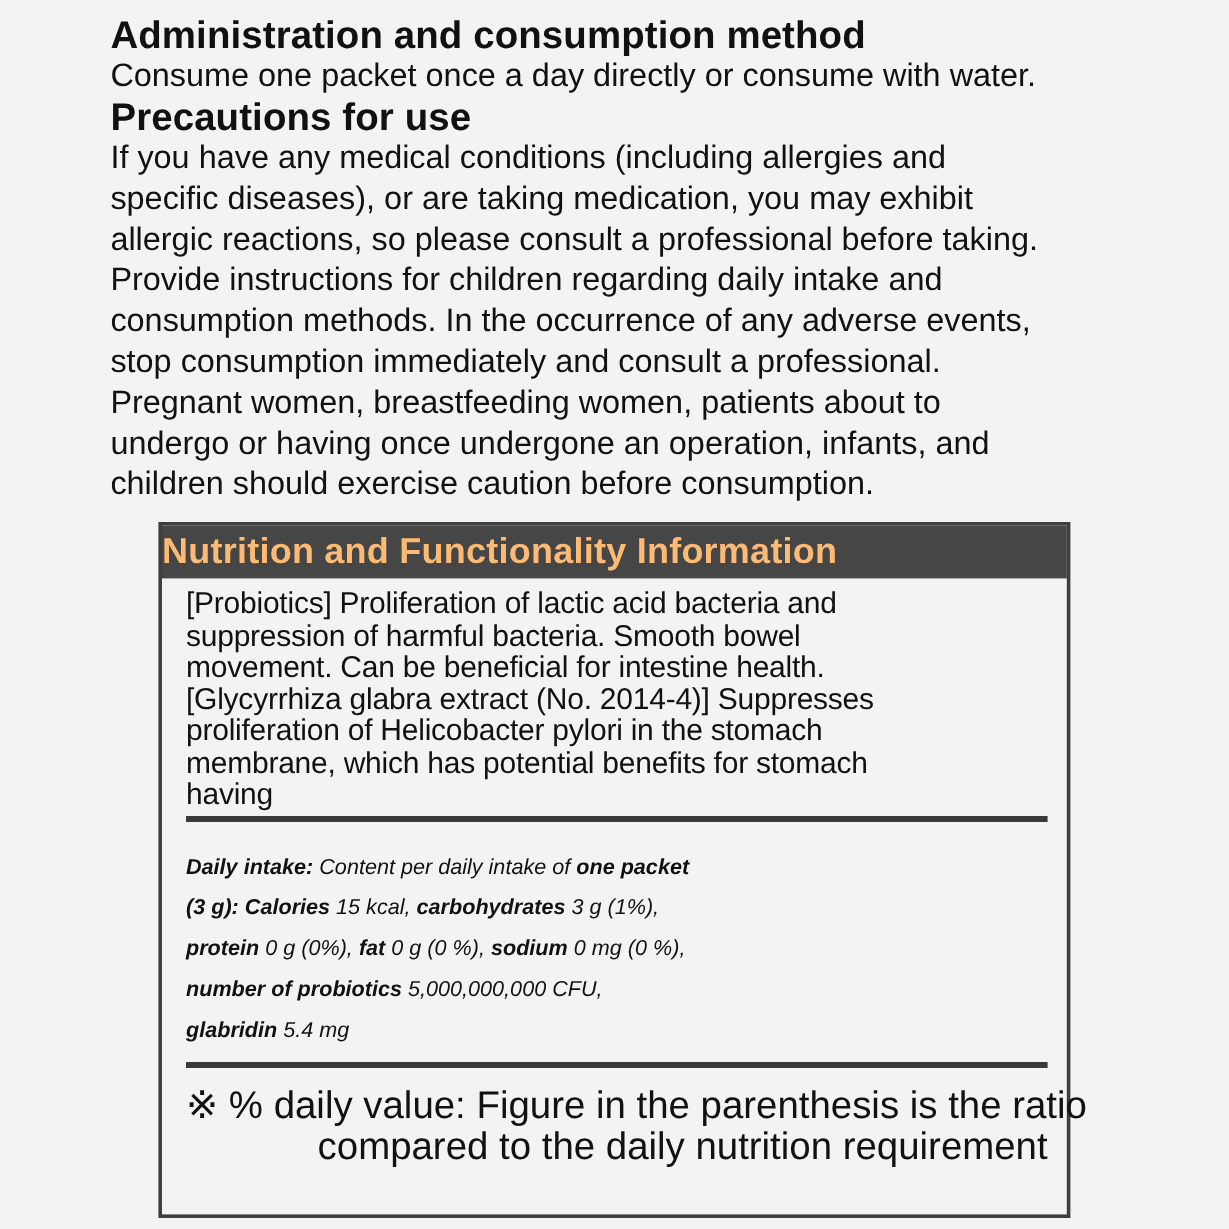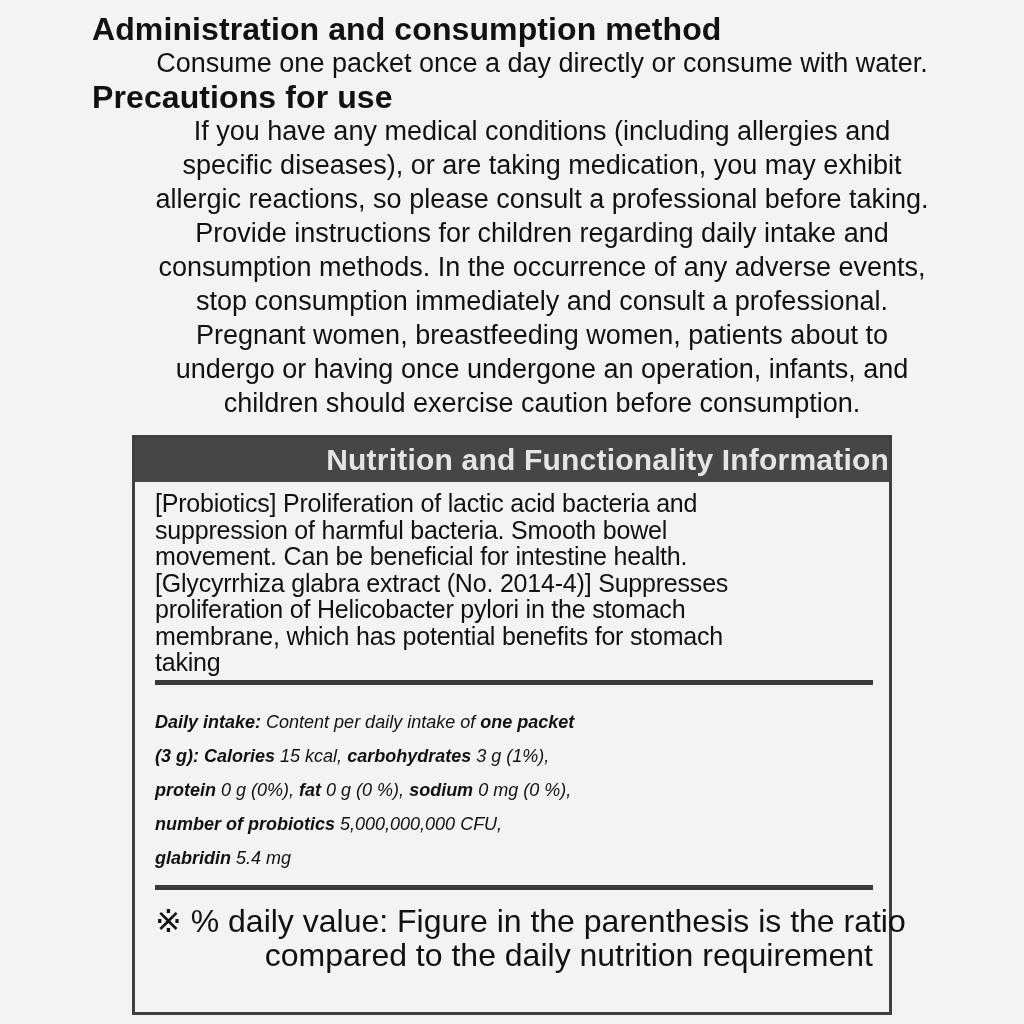--- a/index.html
+++ b/index.html
@@ -27,42 +27,41 @@
       line-height: 34px;
       letter-spacing: 0.1px;
       margin: 0;
       white-space: nowrap;
     }
     .para {
       font-size: 27px;
       line-height: 34px;
       margin: 0;
       white-space: nowrap;
-      text-align: center;
     }
     .para .line { display: block; }
 
     .panel {
       position: absolute;
       left: 132px;
       top: 435px;
       width: 760px;
       height: 580px;
       border: 3px solid #3f3f3f;
       box-sizing: border-box;
       background: #f3f3f3;
     }
     .panel-title {
       background: #464646;
-      color: #e5e5e5;
+      color: #fdba74;
       font-weight: bold;
       font-size: 30px;
       line-height: 44px;
       height: 44px;
-      text-align: right;
+      text-align: left;
       letter-spacing: 0.2px;
     }
     .panel-body {
       position: absolute;
       left: 20px;
       right: 16px;
       top: 52px;
     }
     .func {
       font-weight: normal;
@@ -124,21 +123,21 @@
 <div class="panel">
   <div class="panel-title">Nutrition and Functionality Information</div>
   <div class="panel-body">
     <p class="func">
       <span class="line">[Probiotics] Proliferation of lactic acid bacteria and</span>
       <span class="line">suppression of harmful bacteria. Smooth bowel</span>
       <span class="line">movement. Can be beneficial for intestine health.</span>
       <span class="line">[Glycyrrhiza glabra extract (No. 2014-4)] Suppresses</span>
       <span class="line">proliferation of Helicobacter pylori in the stomach</span>
       <span class="line">membrane, which has potential benefits for stomach</span>
-      <span class="line">taking</span>
+      <span class="line">having</span>
     </p>
     <div class="divider"></div>
 
     <p class="intake">
       <span class="line">
         <b>Daily intake:</b>
         <span>Content per daily intake of</span>
         <b>one packet</b>
       </span>
       <span class="line">

